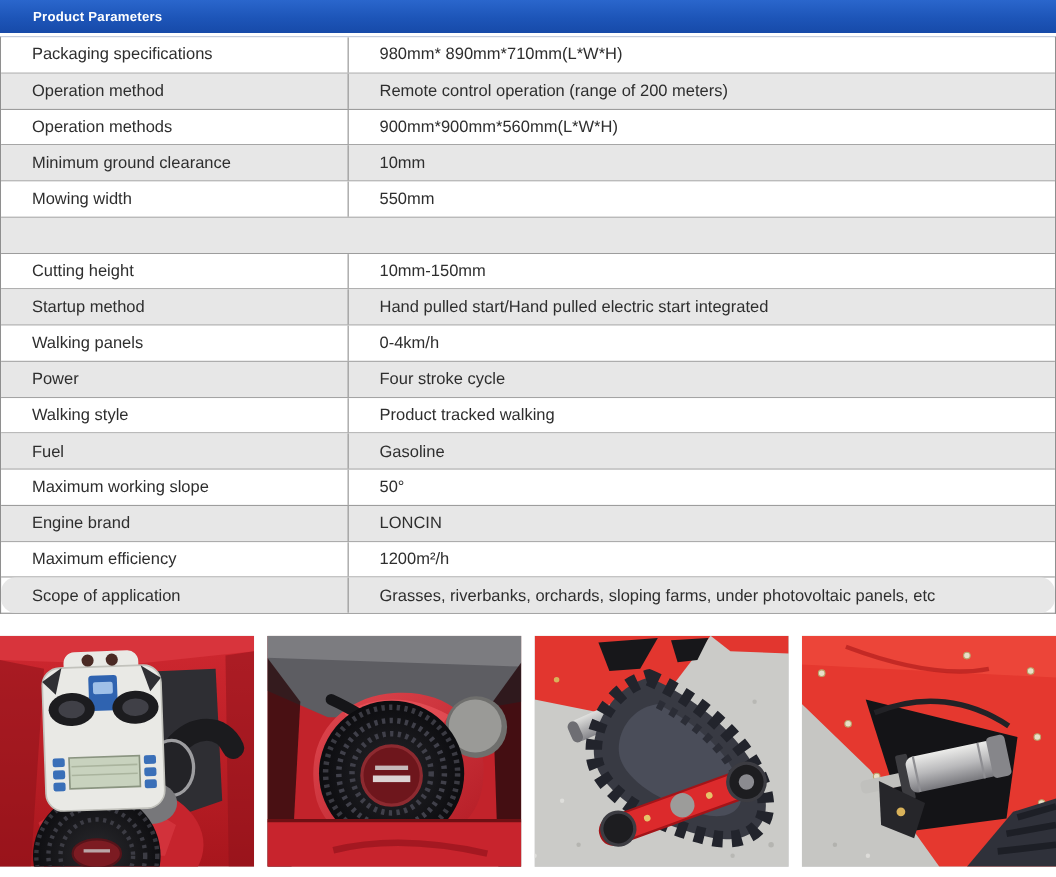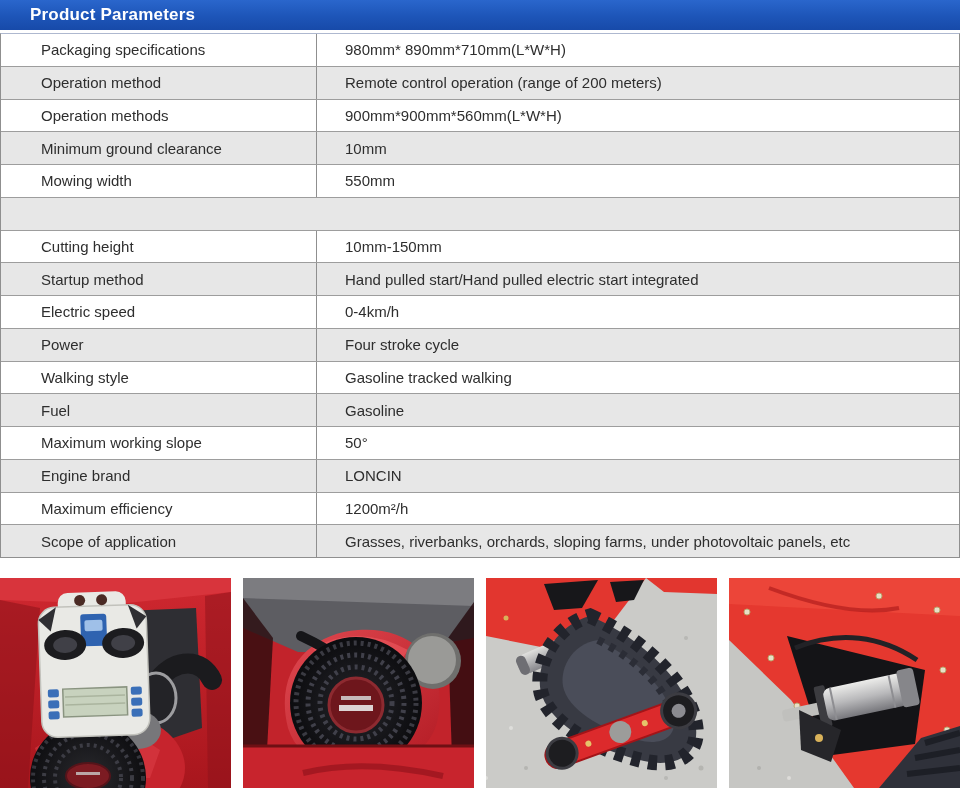--- a/index.html
+++ b/index.html
@@ -9,37 +9,37 @@
     position:relative;
   }
   
   .header-bar{
     height:30px;width:100%;
     background:linear-gradient(180deg,#2a66cc 0%,#1d55b8 55%,#174aa9 100%);
     display:flex;align-items:center;
     box-sizing:border-box;padding-left:30px;
   }
   .header-bar .title{
-    color:#ffffff;font-size:17px;font-weight:bold;letter-spacing:.2px;
+    color:#ffffff;font-size:12px;font-weight:bold;letter-spacing:.2px;
   }
   
   .param-table{
     margin-top:3px;height:525px;
     display:flex;flex-direction:column;
     border:1px solid #8f8f8f;border-top:1px solid #aeb8cf;
     box-sizing:border-box;
   }
   .tr{
     flex:1;display:flex;align-items:stretch;
     border-bottom:1px solid #9d9d9d;background:#ffffff;
   }
-  .tr:last-child{border-bottom:none;}
+  .tr:last-child{border-bottom:none;border-radius:13px;}
   .tr:nth-child(even){background:#e7e7e7;}
   .td{display:flex;align-items:center;font-size:15px;color:#2e2e2e;box-sizing:border-box;}
-  .td.label{width:316px;padding-left:40px;border-right:1px solid #8f8f8f;}
+  .td.label{width:316px;padding-left:28px;border-right:1px solid #8f8f8f;}
   .td.value{flex:1;padding-left:28px;padding-right:24px;}
   
   .gallery{
     margin-top:20px;height:210px;
     display:flex;gap:12px;
   }
   .photo{flex:1;overflow:hidden;background:#ccc;}
   .photo svg{display:block;width:100%;height:100%;}
 </style>
 </head>
@@ -74,30 +74,30 @@
   </div>
   <div class="tr">
     <div class="td label">Cutting height</div>
     <div class="td value">10mm-150mm</div>
   </div>
   <div class="tr">
     <div class="td label">Startup method</div>
     <div class="td value">Hand pulled start/Hand pulled electric start integrated</div>
   </div>
   <div class="tr">
-    <div class="td label">Electric speed</div>
+    <div class="td label">Walking panels</div>
     <div class="td value">0-4km/h</div>
   </div>
   <div class="tr">
     <div class="td label">Power</div>
     <div class="td value">Four stroke cycle</div>
   </div>
   <div class="tr">
     <div class="td label">Walking style</div>
-    <div class="td value">Gasoline tracked walking</div>
+    <div class="td value">Product tracked walking</div>
   </div>
   <div class="tr">
     <div class="td label">Fuel</div>
     <div class="td value">Gasoline</div>
   </div>
   <div class="tr">
     <div class="td label">Maximum working slope</div>
     <div class="td value">50°</div>
   </div>
   <div class="tr">

